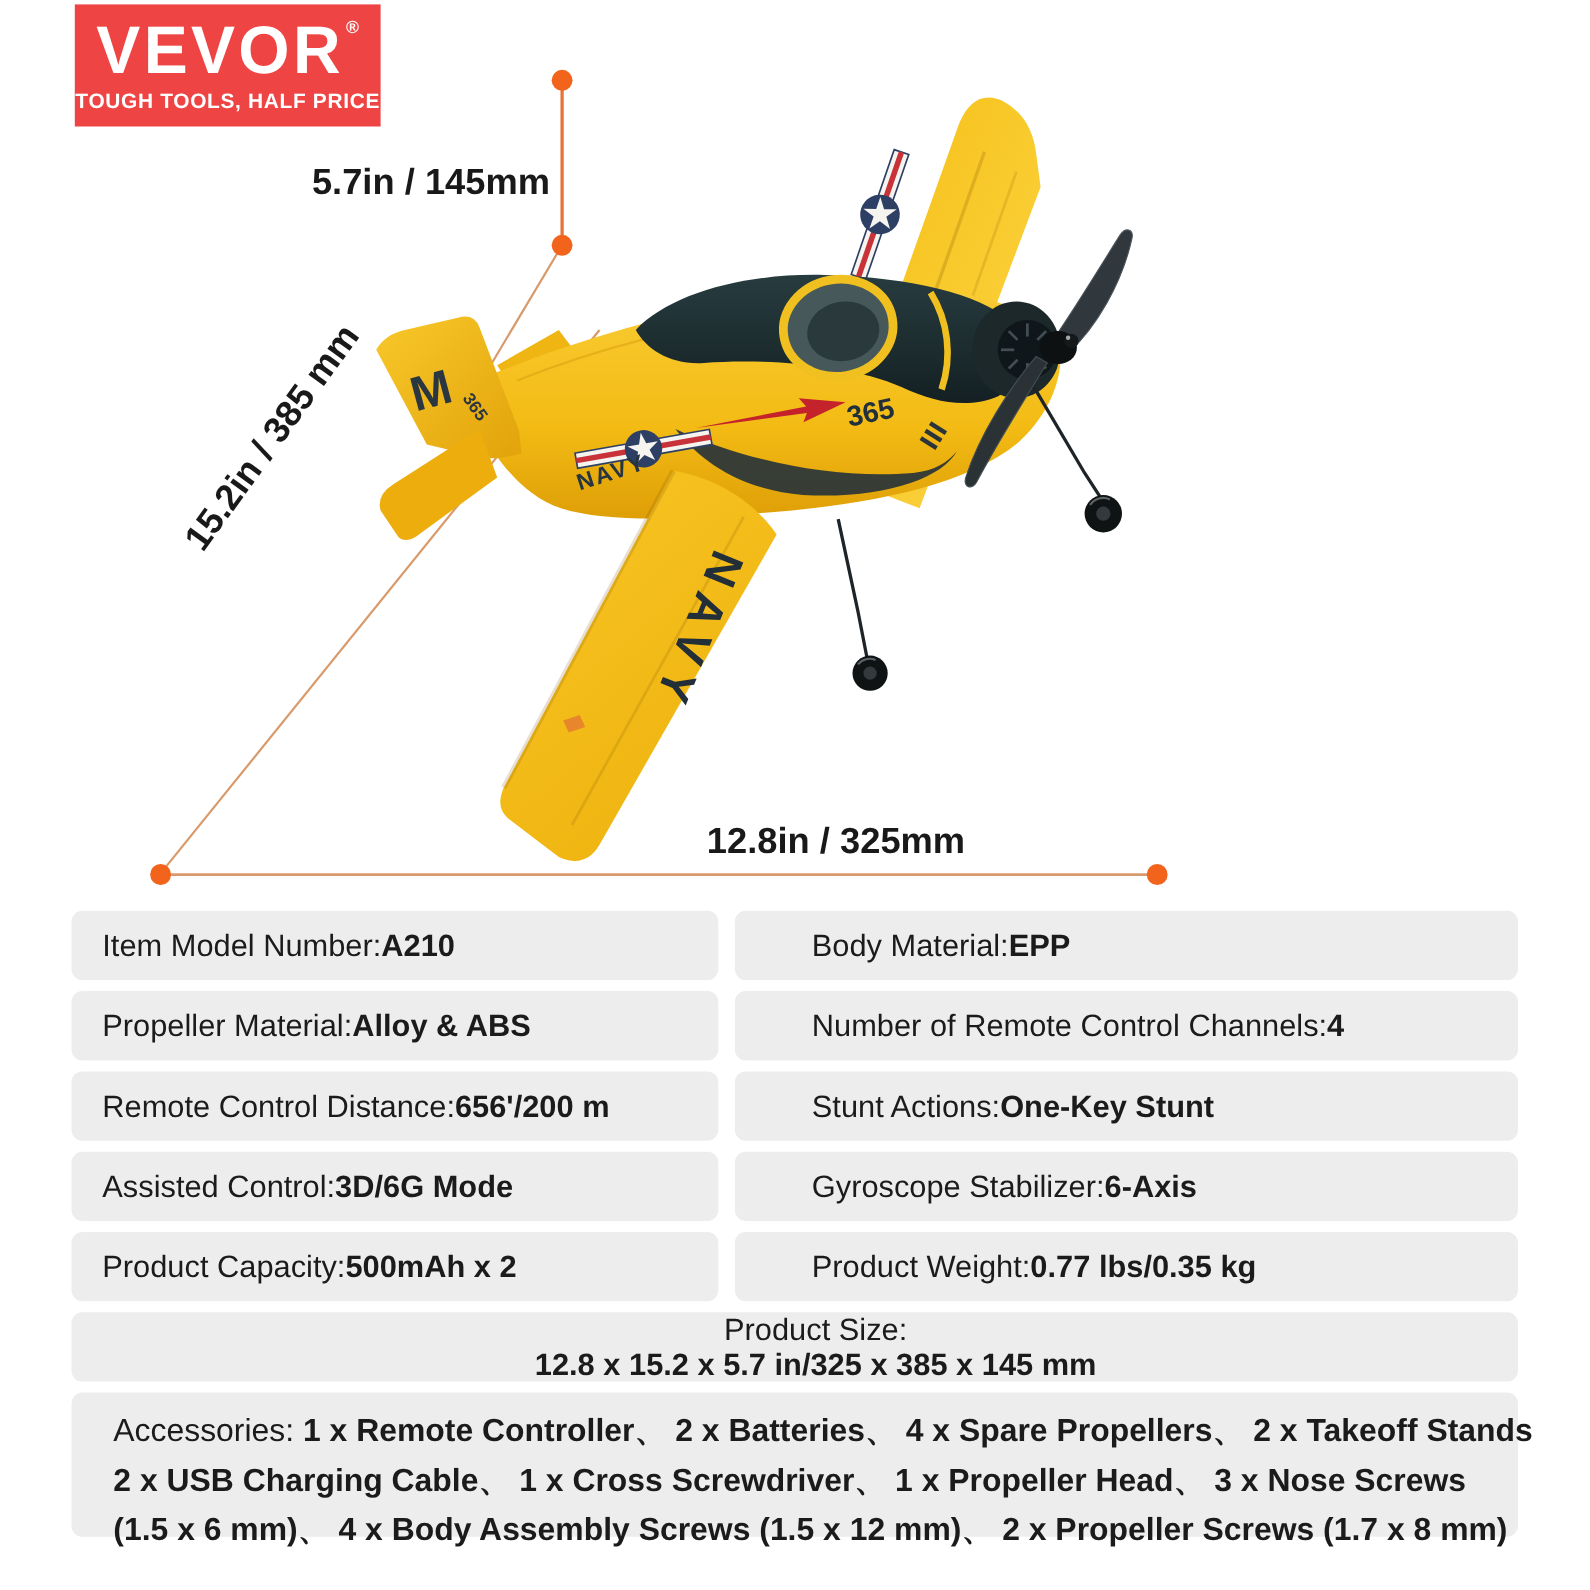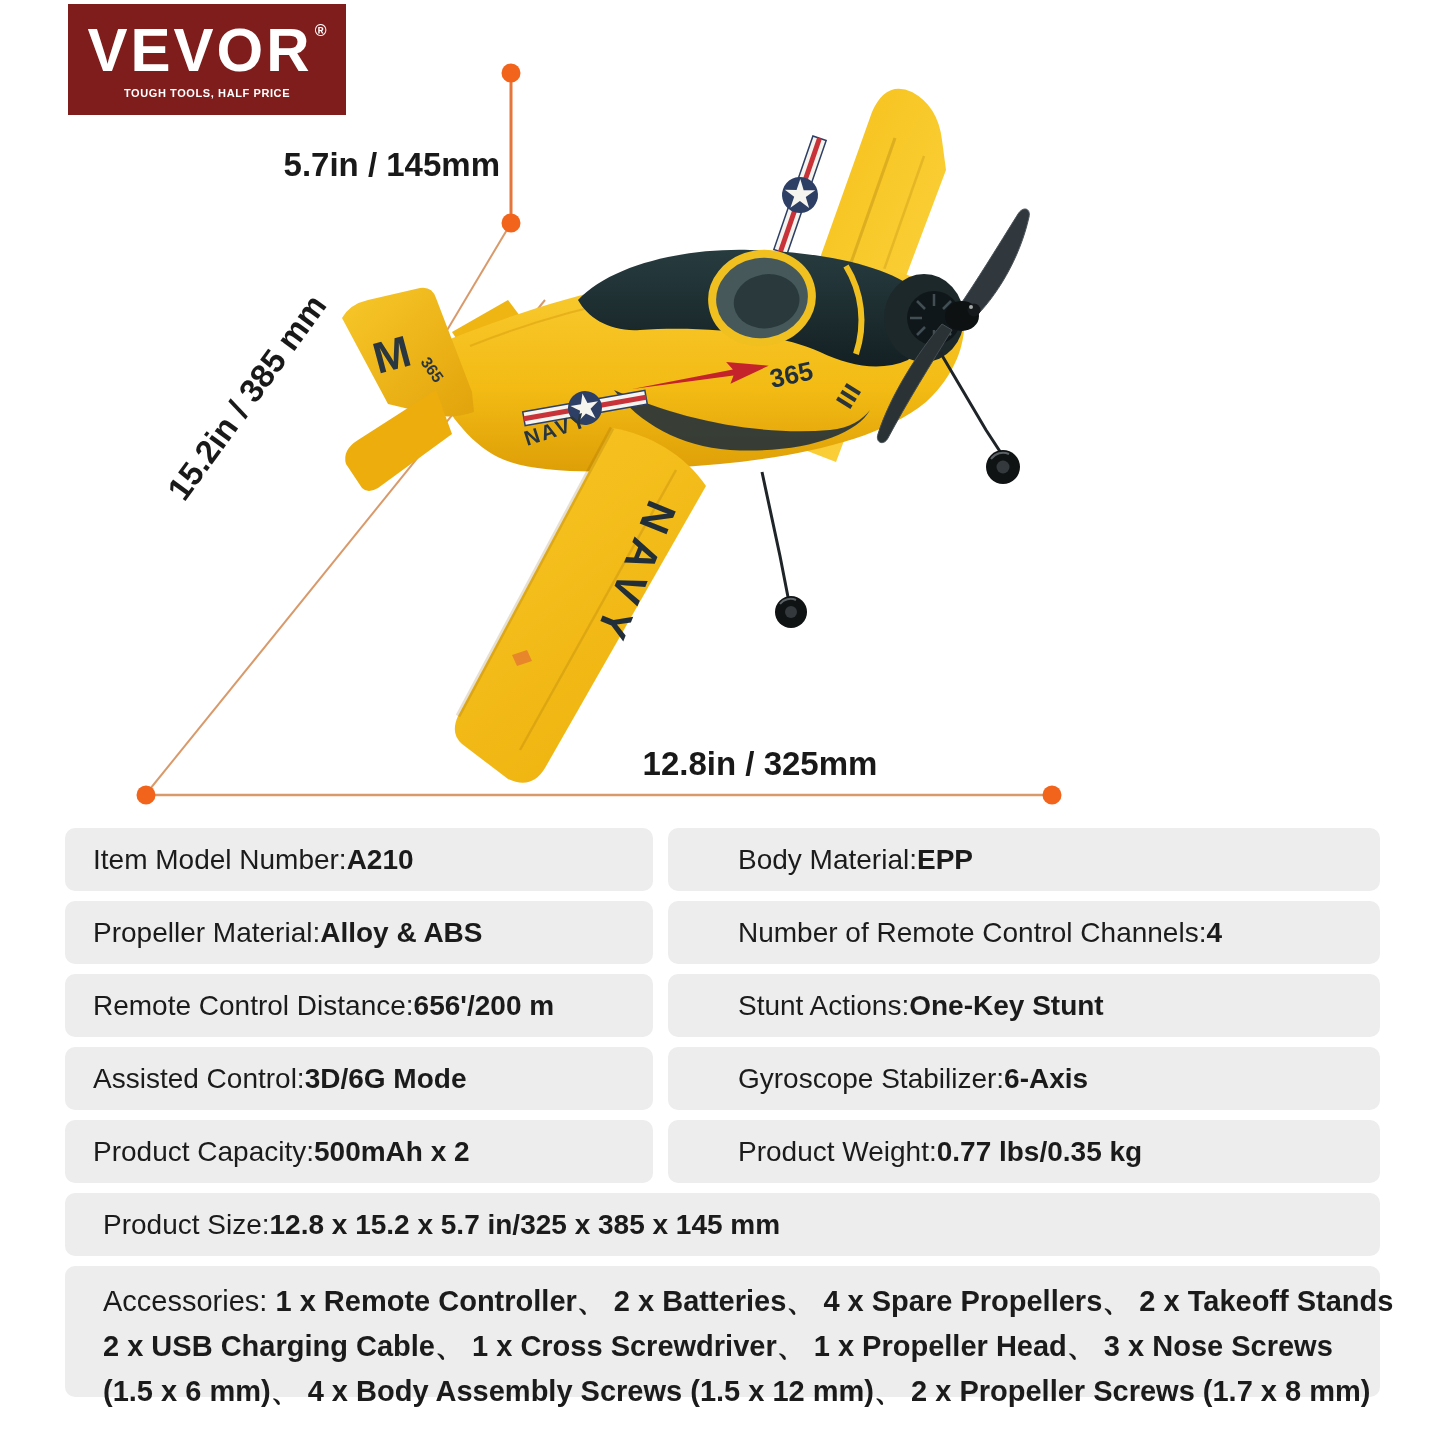--- a/index.html
+++ b/index.html
@@ -1,35 +1,35 @@
 <!DOCTYPE html>
 <html><head>
 <meta charset="utf-8">
 <style>
   html,body{margin:0;padding:0;background:#ffffff;}
   body{width:1445px;height:1445px;position:relative;font-family:"Liberation Sans","DejaVu Sans",sans-serif;}
   .stage{position:absolute;left:0;top:0;width:1445px;height:1445px;overflow:hidden;background:#fff;}
 
   
-  .logo{position:absolute;left:68px;top:4px;width:278px;height:111px;background:#7f1d1d;
+  .logo{position:absolute;left:68px;top:4px;width:278px;height:111px;background:#ef4444;
         display:flex;flex-direction:column;align-items:center;justify-content:center;color:#fff;}
   .logo-row{display:flex;align-items:flex-start;line-height:1;}
   .logo-brand{font-size:60px;font-weight:bold;letter-spacing:3px;transform:scaleY(1.02);}
   .logo-reg{font-size:16px;font-weight:bold;margin-top:2px;margin-left:2px;}
-  .logo-tagline{font-size:11px;font-weight:bold;letter-spacing:0.6px;margin-top:6px;white-space:nowrap;}
+  .logo-tagline{font-size:19px;font-weight:bold;letter-spacing:0.6px;margin-top:6px;white-space:nowrap;}
 
   
   .art{position:absolute;left:0;top:0;width:1445px;height:1445px;}
 
   
   .cell{position:absolute;box-sizing:border-box;background:#EDEDEE;border-radius:10px;height:63px;
         display:flex;align-items:center;font-size:28px;color:#1b1b1b;white-space:nowrap;}
   .c-left{left:65px;width:588px;padding-left:28px;}
   .c-right{left:668px;width:712px;padding-left:70px;}
-  .c-full{left:65px;width:1315px;padding-left:38px;}
+  .c-full{left:65px;width:1315px;padding-left:38px;flex-direction:column;}
   .val{font-weight:bold;}
   .lbl{font-weight:normal;}
   .acc{display:block;height:131px;padding-top:13px;line-height:45px;font-size:29px;padding-right:20px;}
   .acc-line{white-space:nowrap;}
 </style>
 </head>
 <body>
 
 <div class="stage">
 

